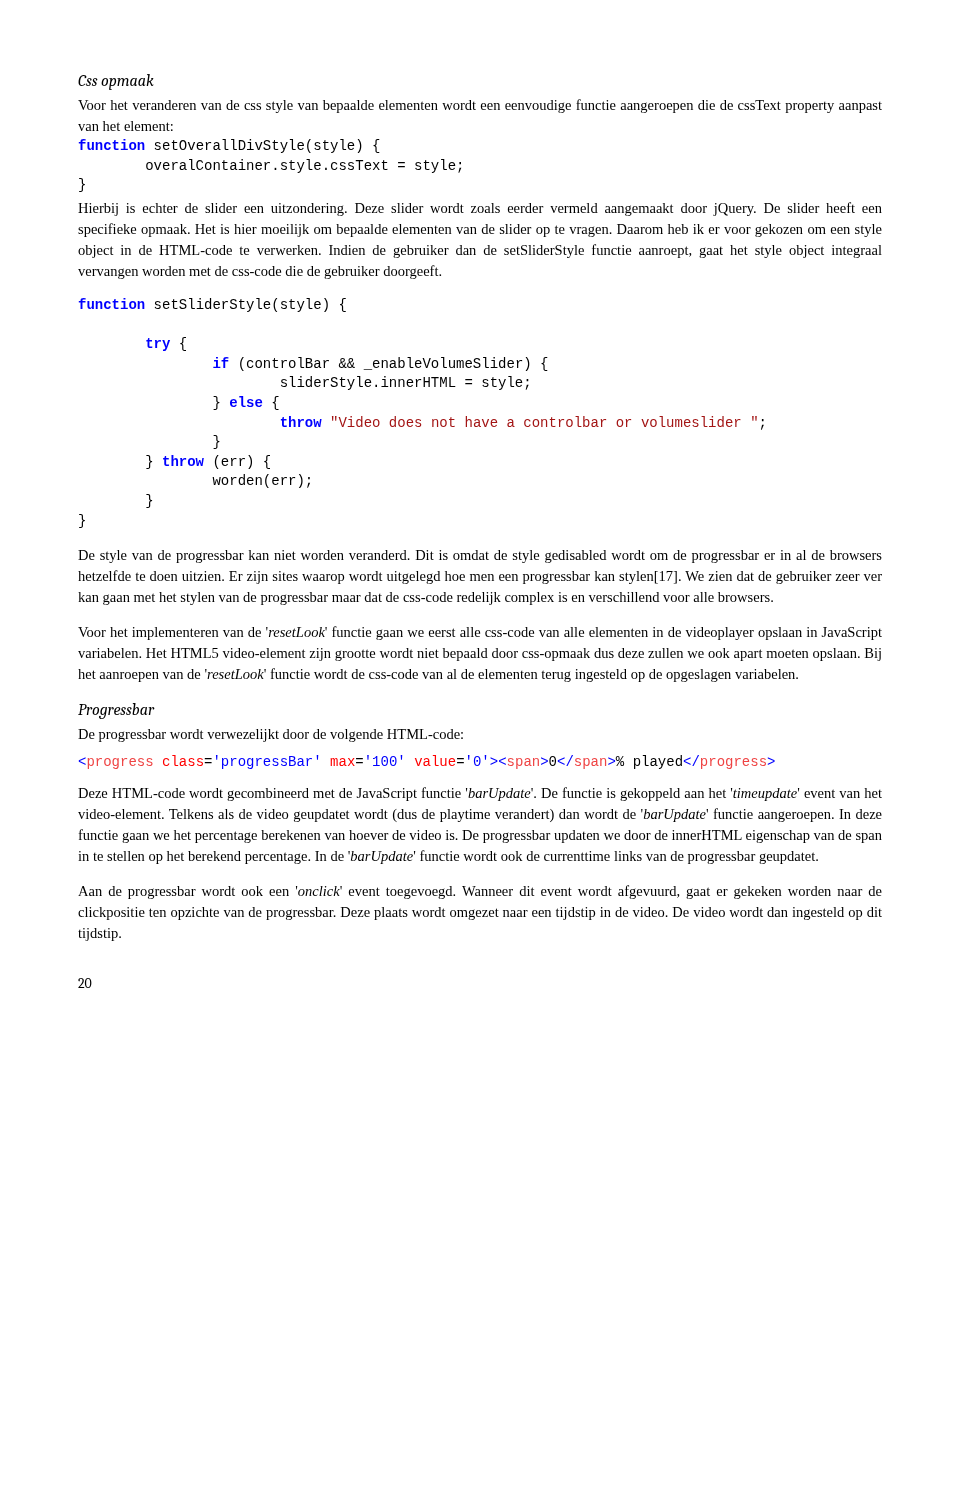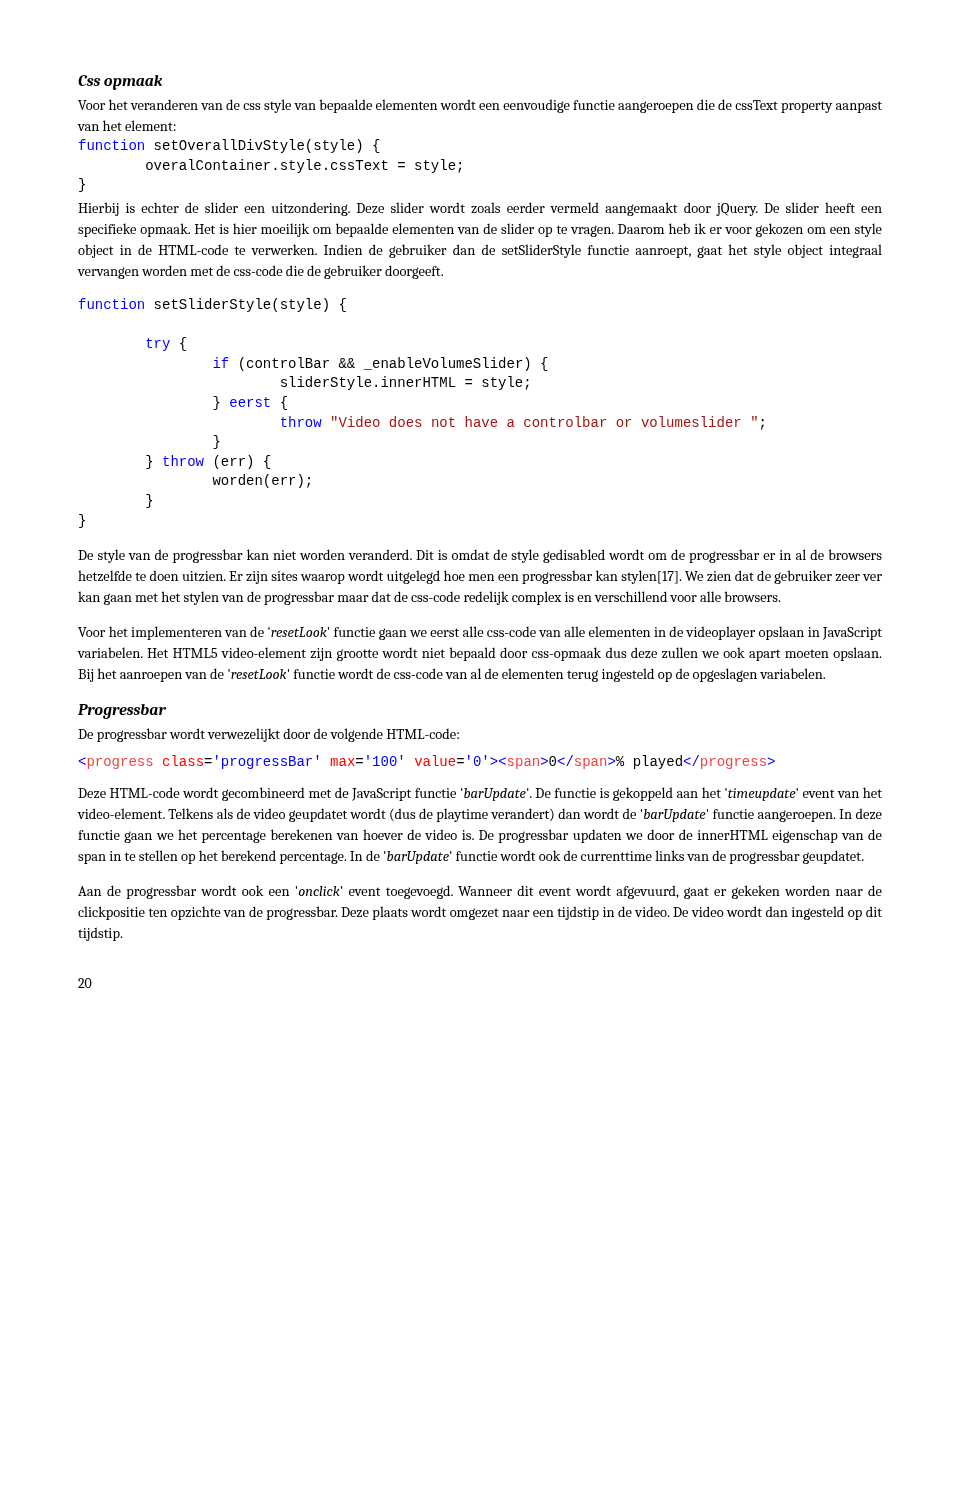--- a/index.html
+++ b/index.html
@@ -8,39 +8,40 @@
     line-height: 1.45;
     color: #000;
     background: #fff;
     margin: 0;
     padding: 70px 78px 40px 78px;
     width: 960px;
     box-sizing: border-box;
   }
   .section-heading {
     font-style: italic;
-    font-weight: bold;
+    font-weight: normal;
     font-size: 16px;
     margin: 0 0 2px 0;
   }
   p {
     margin: 0 0 14px 0;
     text-align: justify;
+    font-family: Liberation Serif, serif;
   }
   p.nomargin {
     margin-bottom: 0;
   }
   .code-block {
     font-family: Consolas, "Courier New", monospace;
     font-size: 14px;
     white-space: pre;
     margin: 0 0 2px 0;
     line-height: 1.4;
   }
-  .kw { color: #0000ff; }
+  .kw { color: #0000ff; font-weight: bold; }
   .str { color: #a31515; }
   .tag { color: #ef4444; }
   .attr { color: #ff0000; }
   .attrval { color: #0000ff; }
   .pagenum {
     text-align: left;
     font-size: 14px;
     margin-top: 30px;
   }
   .italic { font-style: italic; }
@@ -55,21 +56,21 @@
 <span>        overalContainer.style.cssText = style;</span>
 <span>}</span></div>
 
 <p>Hierbij is echter de slider een uitzondering. Deze slider wordt zoals eerder vermeld aangemaakt door jQuery. De slider heeft een specifieke opmaak. Het is hier moeilijk om bepaalde elementen van de slider op te vragen. Daarom heb ik er voor gekozen om een style object in de HTML-code te verwerken. Indien de gebruiker dan de setSliderStyle functie aanroept, gaat het style object integraal vervangen worden met de css-code die de gebruiker doorgeeft.</p>
 
 <div class="code-block"><span class="kw">function</span><span> setSliderStyle(style) {</span>
 
         <span class="kw">try</span><span> {</span>
                 <span class="kw">if</span><span> (controlBar &amp;&amp; _enableVolumeSlider) {</span>
 <span>                        sliderStyle.innerHTML = style;</span>
-<span>                } </span><span class="kw">eerst</span><span> {</span>
+<span>                } </span><span class="kw">else</span><span> {</span>
                         <span class="kw">throw</span><span> </span><span class="str">"Video does not have a controlbar or volumeslider "</span><span>;</span>
 <span>                }</span>
 <span>        } </span><span class="kw">throw</span><span> (err) {</span>
 <span>                worden(err);</span>
 <span>        }</span>
 <span>}</span></div>
 
 <p style="margin-top:14px">De style van de progressbar kan niet worden veranderd. Dit is omdat de style gedisabled wordt om de progressbar er in al de browsers hetzelfde te doen uitzien. Er zijn sites waarop wordt uitgelegd hoe men een progressbar kan stylen[17]. We zien dat de gebruiker zeer ver kan gaan met het stylen van de progressbar maar dat de css-code redelijk complex is en verschillend voor alle browsers.</p>
 
 <p><span>Voor het implementeren van de '</span><span class="italic">resetLook</span><span>' functie gaan we eerst alle css-code van alle elementen in de videoplayer opslaan in JavaScript variabelen. Het HTML5 video-element zijn grootte wordt niet bepaald door css-opmaak dus deze zullen we ook apart moeten opslaan. Bij het aanroepen van de '</span><span class="italic">resetLook</span><span>' functie wordt de css-code van al de elementen terug ingesteld op de opgeslagen variabelen.</span></p>

